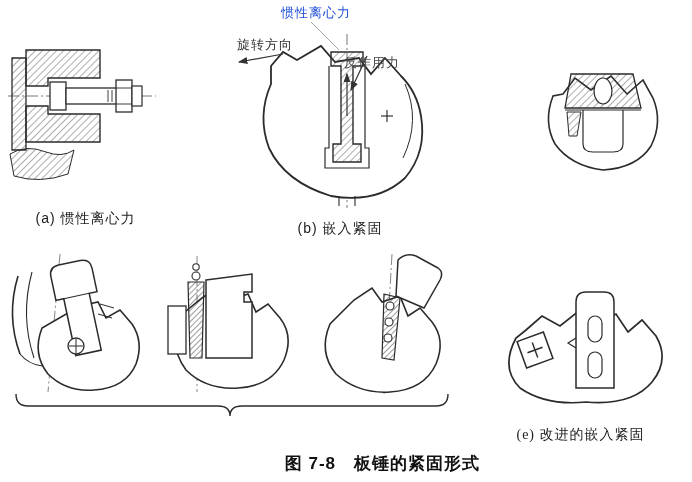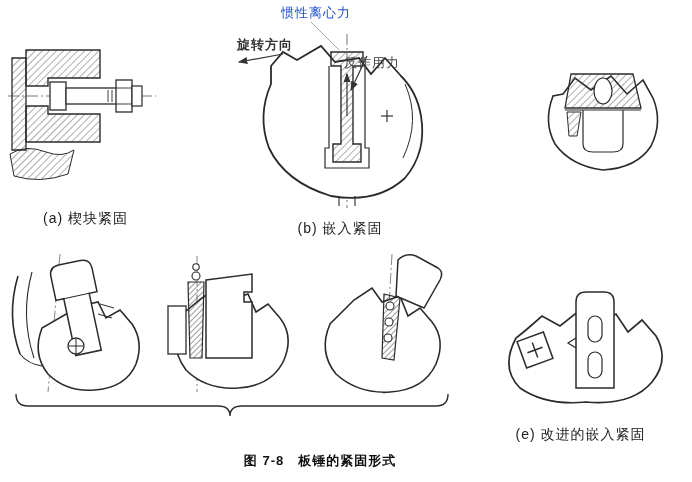--- a/index.html
+++ b/index.html
@@ -7,25 +7,25 @@
     position:relative;width:692px;height:482px;background:#ffffff;
     font-family:"Liberation Sans","DejaVu Sans",sans-serif;overflow:hidden;
   }
   .drawing{position:absolute;}
   .sublabel{
     position:absolute;font-size:14px;color:#1c1c1c;text-align:center;
     letter-spacing:1px;white-space:nowrap;
   }
   .annotation{position:absolute;font-size:13px;letter-spacing:1px;white-space:nowrap;}
   .ann-centrifugal{color:#1d4ed8;}
-  .ann-rotation{color:#333;font-weight:700;}
+  .ann-rotation{color:#333;font-weight:400;}
   .ann-reaction{color:#4a4a4a;margin-top:16px;}
   .caption{
-    position:absolute;left:160px;top:452px;width:320px;text-align:center;
-    font-size:13px;font-weight:700;color:#111;letter-spacing:1px;white-space:nowrap;
+    position:absolute;left:160px;top:452px;width:320px;text-align:right;
+    font-size:17px;font-weight:700;color:#111;letter-spacing:1px;white-space:nowrap;
   }
 </style>
 </head>
 <body>
 
 <div class="canvas">
 
   <svg class="drawing" style="left:8px;top:42px;" width="150" height="158" viewBox="0 0 150 158">
     <defs>
       <pattern id="hA" patternUnits="userSpaceOnUse" width="5" height="5" patternTransform="rotate(45)">
@@ -39,21 +39,21 @@
     <rect x="42" y="40" width="16" height="28" fill="#fff" stroke="#2b2b2b" stroke-width="1.3"></rect>
     <rect x="58" y="46" width="62" height="16" fill="#fff" stroke="#2b2b2b" stroke-width="1.3"></rect>
     <line x1="100" y1="48" x2="100" y2="60" stroke="#2b2b2b" stroke-width="0.9"></line>
     <line x1="104" y1="48" x2="104" y2="60" stroke="#2b2b2b" stroke-width="0.9"></line>
     <rect x="108" y="38" width="16" height="32" fill="#fff" stroke="#2b2b2b" stroke-width="1.3"></rect>
     <line x1="108" y1="46" x2="124" y2="46" stroke="#2b2b2b" stroke-width="0.9"></line>
     <line x1="108" y1="62" x2="124" y2="62" stroke="#2b2b2b" stroke-width="0.9"></line>
     <rect x="124" y="44" width="10" height="20" fill="#fff" stroke="#2b2b2b" stroke-width="1.2"></rect>
     <path d="M2,112 Q18,102 38,110 Q54,116 66,108 L60,132 Q32,142 6,134 Z" fill="url(#hA)" stroke="#2b2b2b" stroke-width="1"></path>
   </svg>
-  <div class="sublabel" style="left:18px;top:210px;width:135px;">(a) 楔块紧固</div>
+  <div class="sublabel" style="left:18px;top:210px;width:135px;">(a) 惯性离心力</div>
 
   <svg class="drawing" style="left:235px;top:0px;" width="205" height="215" viewBox="0 0 205 215">
     <defs>
       <pattern id="hB" patternUnits="userSpaceOnUse" width="5" height="5" patternTransform="rotate(45)">
         <line x1="0" y1="0" x2="0" y2="5" stroke="#4a4a4a" stroke-width="0.9"></line>
       </pattern>
       <marker id="arB" markerWidth="9" markerHeight="8" refX="7" refY="3" orient="auto">
         <path d="M0,0 L8,3 L0,6 Z" fill="#333"></path>
       </marker>
     </defs>
@@ -156,17 +156,17 @@
     <path d="M84,20 Q84,10 94,10 L112,10 Q122,10 122,20 L122,106 L84,106 Z" fill="#fff" stroke="#2b2b2b" stroke-width="1.5"></path>
     <rect x="96" y="34" width="14" height="26" rx="7" fill="#fff" stroke="#2b2b2b" stroke-width="1.2"></rect>
     <rect x="96" y="70" width="14" height="26" rx="7" fill="#fff" stroke="#2b2b2b" stroke-width="1.2"></rect>
     <path d="M84,56 L76,61 L84,66" fill="none" stroke="#2b2b2b" stroke-width="1.2"></path>
     <g transform="rotate(-20 43 68)">
       <rect x="29" y="54" width="28" height="28" fill="#fff" stroke="#2b2b2b" stroke-width="1.5"></rect>
       <line x1="35" y1="68" x2="51" y2="68" stroke="#2b2b2b" stroke-width="1.4"></line>
       <line x1="43" y1="60" x2="43" y2="76" stroke="#2b2b2b" stroke-width="1.4"></line>
     </g>
   </svg>
-  <div class="sublabel" style="left:488px;top:426px;width:185px;">(e) 改进的嵌入紧固</div>
+  <div class="sublabel" style="left:488px;top:426px;width:185px;font-family:Liberation Serif, serif;">(e) 改进的嵌入紧固</div>
 
   <div class="caption">图 7-8　板锤的紧固形式</div>
 
 </div>
 
 </body></html>

